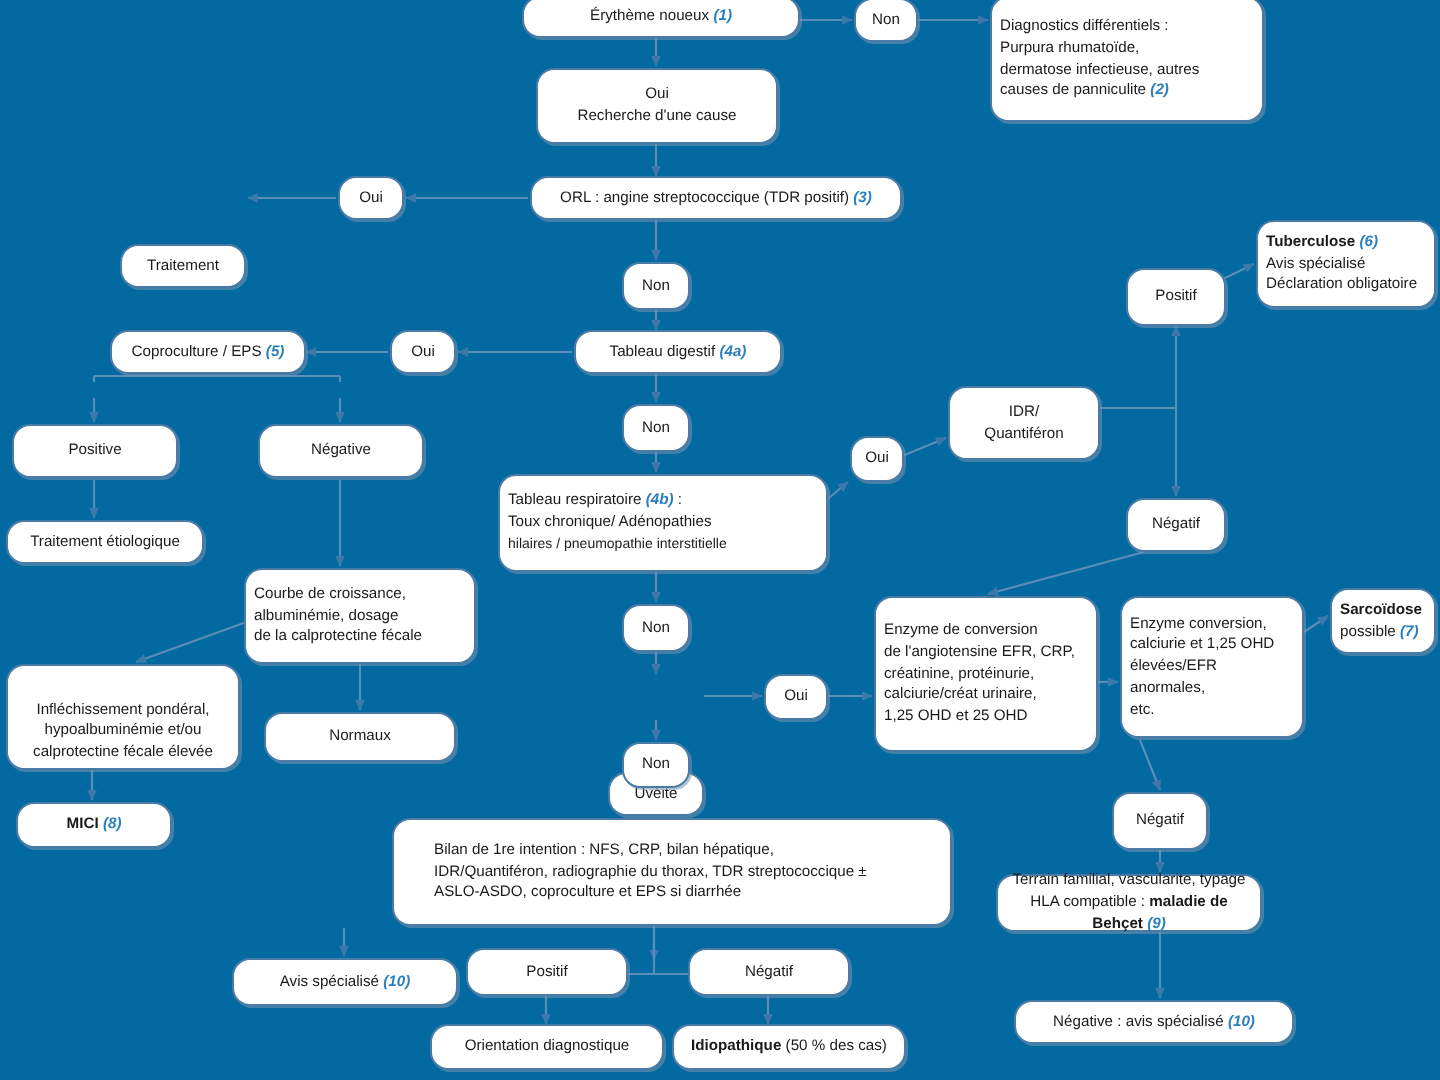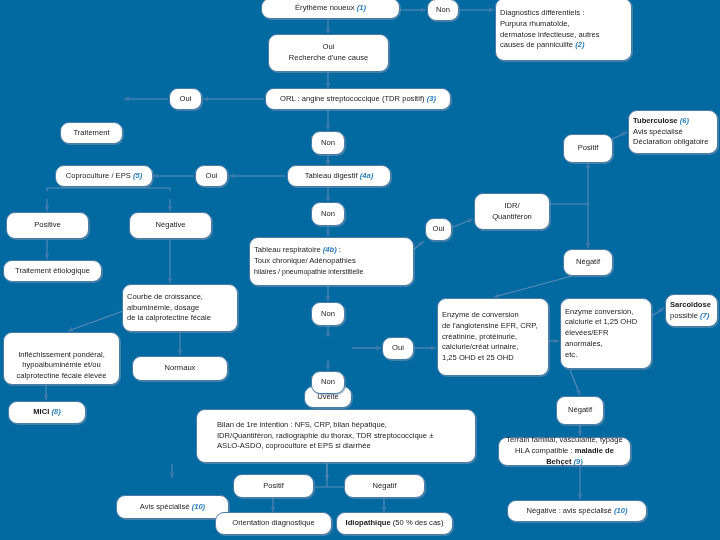--- a/index.html
+++ b/index.html
@@ -343,21 +343,21 @@
   </div>
 
   <div class="node left" style="left:196px; top:409px; width:280px; height:54px;padding-left:20px;">
     <span class="txt">
       <span>Bilan de 1re intention : NFS, CRP, bilan hépatique,</span><br>
       <span>IDR/Quantiféron, radiographie du thorax, TDR streptococcique ±</span><br>
       <span>ASLO-ASDO, coproculture et EPS si diarrhée</span>
     </span>
   </div>
 
-  <div class="node" style="left:116px; top:479px; width:113px; height:24px;margin-top:16px;">
+  <div class="node" style="left:116px; top:479px; width:113px; height:24px;">
     <span class="txt"><span>Avis spécialisé</span> <span class="ref">(10)</span></span>
   </div>
 
   <div class="node" style="left:233px; top:474px; width:81px; height:24px;">
     <span class="txt">Positif</span>
   </div>
 
   <div class="node" style="left:344px; top:474px; width:81px; height:24px;">
     <span class="txt">Négatif</span>
   </div>

